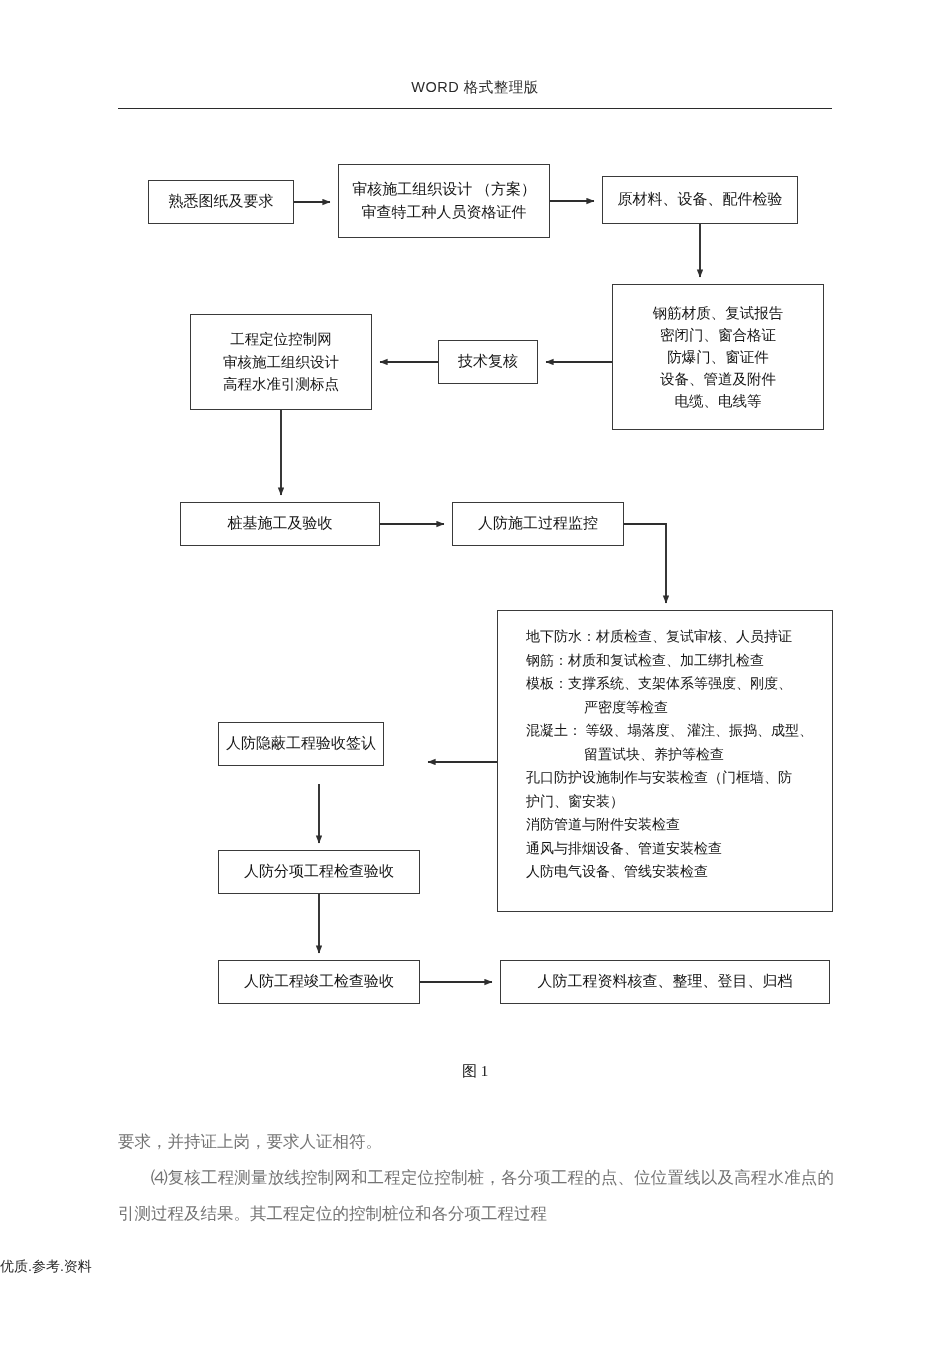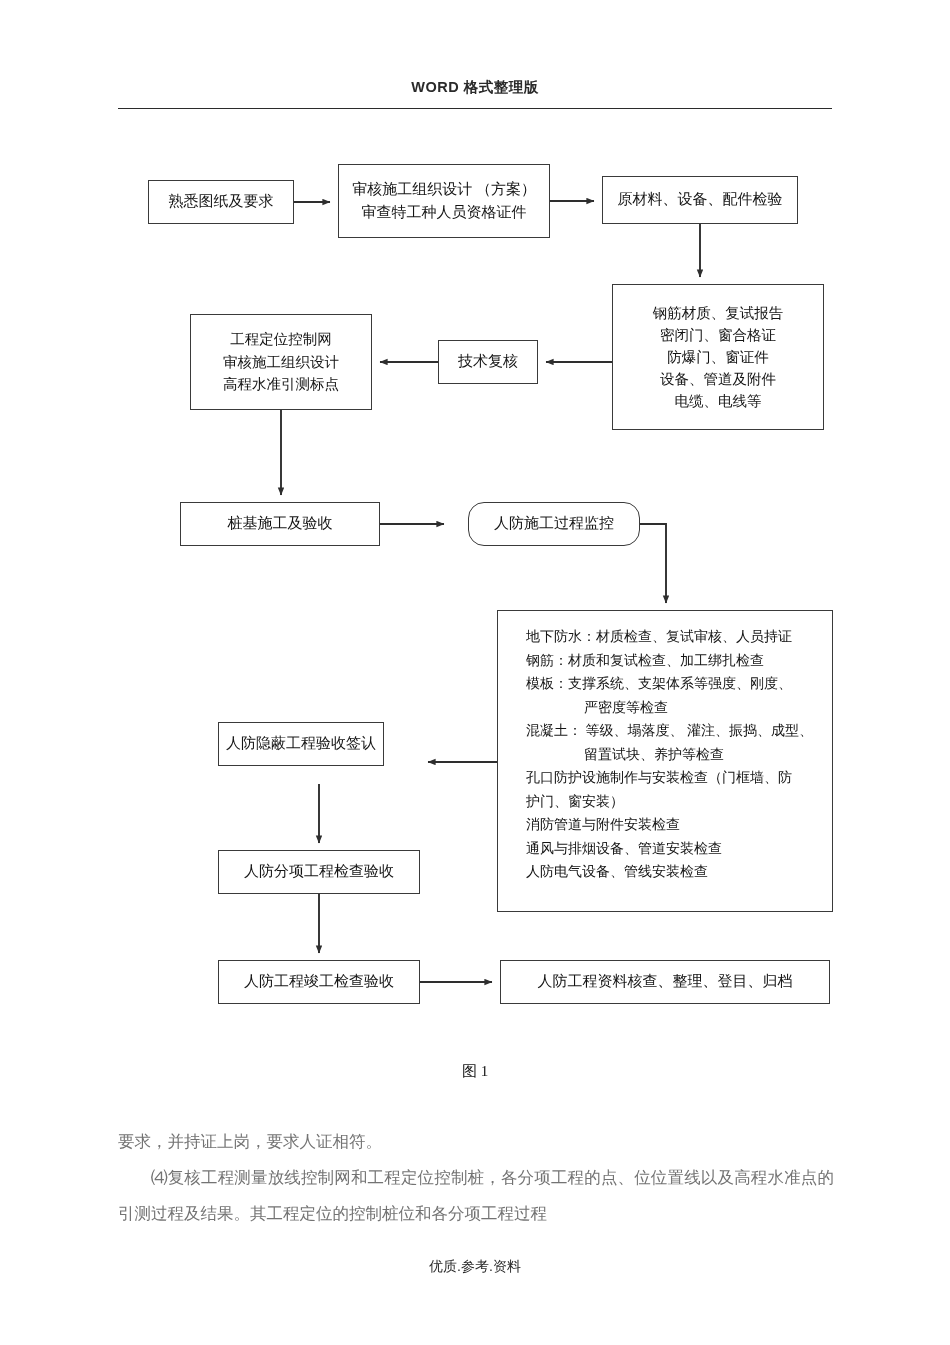--- a/index.html
+++ b/index.html
@@ -26,21 +26,20 @@
     border-bottom: 1.5px solid #2b2b2b;
     text-align: center;
   }
   #page-header .header-text {
     font-family: "Liberation Sans", "DejaVu Sans", sans-serif;
     font-size: 14.5px;
     letter-spacing: 0.5px;
     color: #2a2a2a;
     display: inline-block;
     padding-bottom: 4px;
-    font-weight: bold;
   }
 
   
   #flowchart {
     position: absolute;
     left: 0;
     top: 0;
     width: 950px;
     height: 1060px;
   }
@@ -84,21 +83,21 @@
   
   #n-familiar      { left: 148px;  top: 180px; width: 146px; height: 44px; }
   #n-review-org    { left: 338px;  top: 164px; width: 212px; height: 74px; }
   #n-material      { left: 602px;  top: 176px; width: 196px; height: 48px; }
   #n-cert-list     { left: 612px;  top: 284px; width: 212px; height: 146px;
                      font-size: 14.5px; line-height: 1.52; }
   #n-tech-recheck  { left: 438px;  top: 340px; width: 100px; height: 44px; }
   #n-control-net   { left: 190px;  top: 314px; width: 182px; height: 96px;
                      font-size: 14.5px; line-height: 1.55; }
   #n-pile          { left: 180px;  top: 502px; width: 200px; height: 44px; }
-  #n-monitor       { left: 468px;  top: 502px; width: 172px; height: 44px; border-radius: 16px; }
+  #n-monitor       { left: 452px;  top: 502px; width: 172px; height: 44px; }
   #n-detail        { left: 497px;  top: 610px; width: 336px; height: 302px;
                      padding: 14px 12px 10px 28px;
                      font-size: 14px; line-height: 1.68; }
   #n-hidden-accept { left: 218px;  top: 722px; width: 166px; height: 44px; }
   #n-sub-accept    { left: 218px;  top: 850px; width: 202px; height: 44px; }
   #n-final-accept  { left: 218px;  top: 960px; width: 202px; height: 44px; }
   #n-archive       { left: 500px;  top: 960px; width: 330px; height: 44px; }
 
   .detail-indent { padding-left: 58px; display: block; }
 
@@ -127,21 +126,21 @@
   }
   #body-text p { margin: 0; }
   #body-text p.indent { text-indent: 2em; }
 
   
   #page-footer {
     position: absolute;
     left: 0;
     top: 1258px;
     width: 950px;
-    text-align: center;
+    text-align: left;
     font-size: 14px;
     color: #2b2b2b;
     font-family: "Liberation Sans", "DejaVu Sans", sans-serif;
   }
 </style>
 </head>
 <body>
 
 <div id="page-header">
   <span class="header-text">WORD  格式整理版</span>

